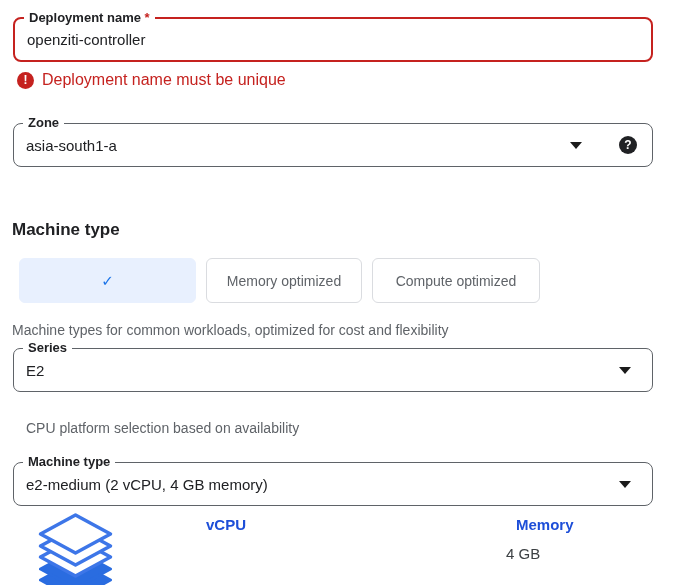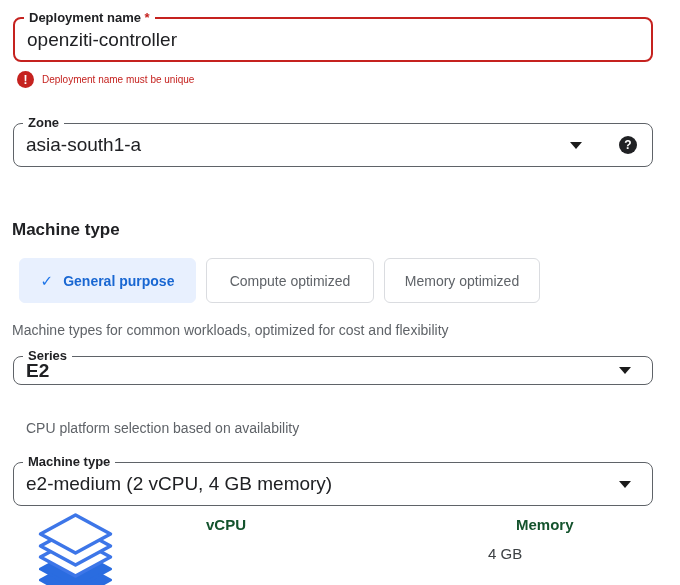--- a/index.html
+++ b/index.html
@@ -40,21 +40,21 @@
   .float-label .req { color: #c5221f; }
 
   .field-inner {
     display: flex;
     align-items: center;
     height: 100%;
     padding: 0 15px 0 12px;
   }
   .field-value {
     flex: 1;
-    font-size: 19px;
+    font-size: 15px;
     color: #202124;
     border: none;
     outline: none;
     background: transparent;
     font-family: inherit;
     min-width: 0;
   }
 
   .caret {
     width: 0; height: 0;
@@ -94,21 +94,21 @@
     background: #c5221f;
     color: #fff;
     font-size: 12px;
     font-weight: bold;
     display: flex;
     align-items: center;
     justify-content: center;
     line-height: 1;
   }
   .error-text {
-    font-size: 10px;
+    font-size: 16px;
     color: #c5221f;
   }
 
   
   .section-heading {
     position: absolute;
     left: 12px;
     top: 220px;
     font-size: 17px;
     font-weight: bold;
@@ -152,21 +152,21 @@
   .tab.t2 { width: 168px; }
   .tab.t3 { width: 156px; }
   .tab .check { font-size: 15px; color: #1a73e8; font-weight: bold; }
 
   
   .spec-header {
     position: absolute;
     top: 516px;
     font-size: 15px;
     font-weight: bold;
-    color: #14532d;
+    color: #1d4ed8;
   }
   .spec-value {
     position: absolute;
     top: 545px;
     font-size: 15px;
     color: #3c4043;
   }
   .layers-icon { position: absolute; left: 37px; top: 506px; }
 </style>
 </head>
@@ -196,35 +196,34 @@
       <span class="caret"></span>
       <span class="help-circle">?</span>
     </div>
   </div>
 
   <div class="section-heading">Machine type</div>
 
   <div class="tabs">
     <div class="tab t1 selected">
       <span class="check">✓</span>
-      <span>General purpose</span>
+    </div>
+    <div class="tab t3">
+      <span>Memory optimized</span>
     </div>
     <div class="tab t2">
       <span>Compute optimized</span>
     </div>
-    <div class="tab t3">
-      <span>Memory optimized</span>
-    </div>
   </div>
 
   <div class="desc-text" style="left:12px; top:322px;">Machine types for common workloads, optimized for cost and flexibility</div>
 
-  <div class="field" style="top:356px; height:29px;">
+  <div class="field" style="top:348px; height:44px;border-radius:7px;">
     <span class="float-label">Series</span>
-    <div class="field-inner" style="padding-right:21px;font-weight:bold;">
+    <div class="field-inner" style="padding-right:21px;">
       <span class="field-value">E2</span>
       <span class="caret"></span>
     </div>
   </div>
 
   <div class="desc-text" style="left:26px; top:420px;">CPU platform selection based on availability</div>
 
   <div class="field" style="top:462px; height:44px;">
     <span class="float-label">Machine type</span>
     <div class="field-inner" style="padding-right:21px;gap:24px;">
@@ -239,15 +238,15 @@
     <path d="M38.5,55 L73.5,74 L38.5,93 L3.5,74 Z" fill="#2a6ce0" stroke="#2a6ce0" stroke-width="3" stroke-linejoin="round"></path>
     <path d="M38.5,44 L73.5,63 L38.5,82 L3.5,63 Z" fill="#2a6ce0" stroke="#2a6ce0" stroke-width="3" stroke-linejoin="round"></path>
     <path d="M38.5,32 L73.5,51 L38.5,70 L3.5,51 Z" fill="#ffffff" stroke="#3d76e8" stroke-width="3.5" stroke-linejoin="round"></path>
     <path d="M38.5,21 L73.5,40 L38.5,59 L3.5,40 Z" fill="#ffffff" stroke="#3d76e8" stroke-width="3.5" stroke-linejoin="round"></path>
     <path d="M38.5,9 L73.5,28 L38.5,47 L3.5,28 Z" fill="#ffffff" stroke="#3d76e8" stroke-width="3.5" stroke-linejoin="round"></path>
   </svg>
 
   <div class="spec-header" style="left:206px;">vCPU</div>
 
   <div class="spec-header" style="left:516px;">Memory</div>
-  <div class="spec-value" style="left:488px;">4 GB</div>
+  <div class="spec-value" style="left:506px;">4 GB</div>
 
 </div>
 
 </body></html>

